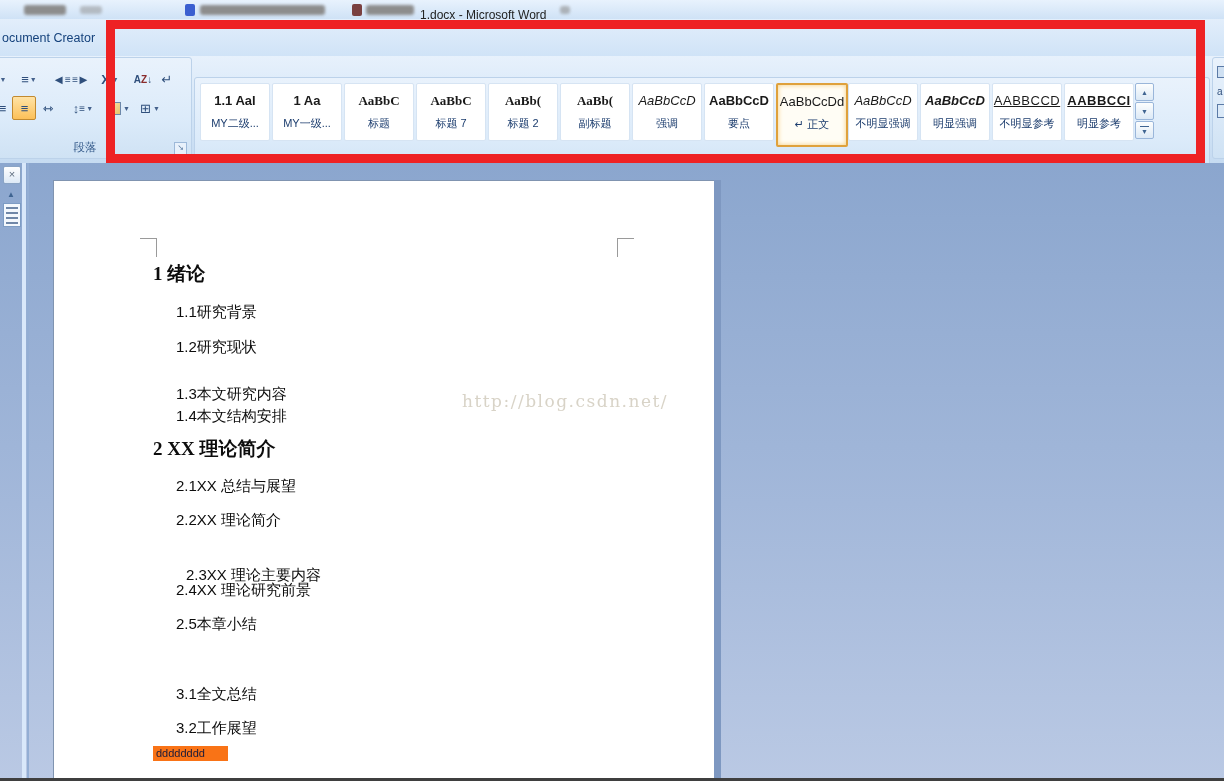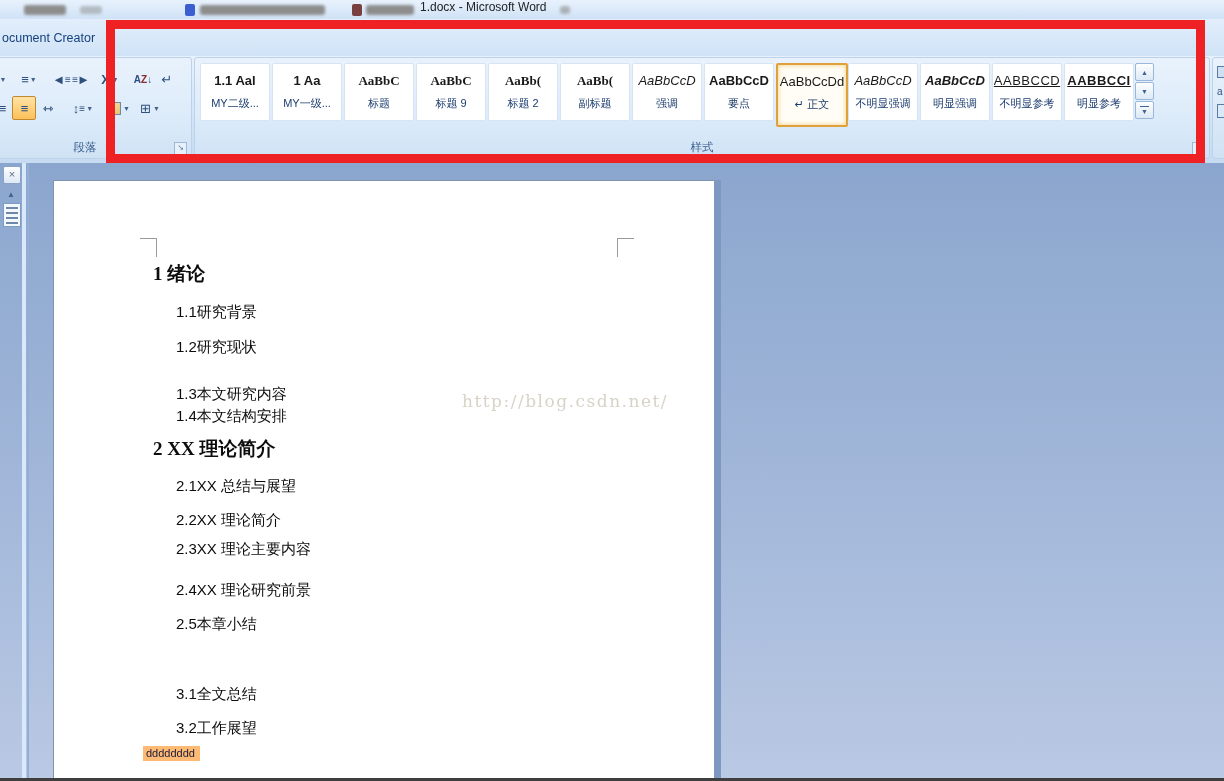--- a/index.html
+++ b/index.html
@@ -4,21 +4,21 @@
 <style>
   html,body{margin:0;padding:0;}
   body{font-family:"Liberation Sans","DejaVu Sans",sans-serif;}
   #screen{position:relative;width:1224px;height:781px;overflow:hidden;background:#aebfdd;}
 
   
   .titlebar{position:absolute;left:0;top:0;width:1224px;height:19px;
     background:linear-gradient(#e8f2fd,#cfe2f6);}
   .blur-blob{position:absolute;top:5px;height:10px;background:#8d8d8d;border-radius:3px;filter:blur(1.5px);}
   .blob-icon{position:absolute;top:4px;width:10px;height:12px;border-radius:2px;filter:blur(.7px);}
-  .win-title{position:absolute;left:420px;top:0;font-size:12px;color:#222;white-space:nowrap;}
+  .win-title{position:absolute;left:420px;top:8px;font-size:12px;color:#222;white-space:nowrap;}
 
   
   .tabrow{position:absolute;left:0;top:19px;width:1224px;height:37px;
     background:linear-gradient(#e2eefb,#d0e3f7);border-bottom:1px solid #eef5fd;}
   .ribbon-tab{position:absolute;left:2px;top:12px;font-size:12.5px;color:#15427c;white-space:nowrap;}
 
   
   .ribbon{position:absolute;left:0;top:56px;width:1224px;height:107px;
     background:linear-gradient(#e7f1fc,#d3e5f7 55%,#c6dbf1);}
   .rgroup{position:absolute;top:1px;height:100px;border:1px solid #bcd2ea;border-radius:3px;
@@ -87,22 +87,22 @@
   .page{position:absolute;left:53px;top:17px;width:660px;height:601px;background:#ffffff;
     border-left:1px solid #8094b0;border-top:1px solid #8094b0;}
   .page-shadow{position:absolute;left:714px;top:17px;width:7px;height:601px;background:#7e98c1;}
   .cropmark{position:absolute;width:16px;height:18px;}
   .crop-left{border-top:1px solid #9a9a9a;border-right:1px solid #9a9a9a;}
   .crop-right{border-top:1px solid #9a9a9a;border-left:1px solid #9a9a9a;}
 
   .doc-line{position:absolute;white-space:nowrap;color:#0d0d0d;cursor:text;}
   .lv1{left:99px;font-family:"Liberation Serif","DejaVu Serif",serif;font-weight:bold;font-size:19px;}
   .lv2{left:122px;font-weight:normal;font-size:15px;}
-  .sel-text{position:absolute;left:89px;font-size:11px;color:#1b1b3a;background:#fdba74;
-    padding:1px 5px 2px 3px;cursor:text;}
+  .sel-text{position:absolute;left:99px;font-size:11px;color:#1b1b3a;background:#f97316;
+    padding:1px 23px 2px 3px;cursor:text;}
   .watermark{position:absolute;left:462px;top:228px;font-family:"DejaVu Serif","Liberation Serif",serif;
     font-size:17px;letter-spacing:1.5px;color:rgba(214,209,196,.95);white-space:nowrap;z-index:5;
     pointer-events:none;}
 
   .bottom-strip{position:absolute;left:0;bottom:0;width:1224px;height:3px;background:#3f3f3f;z-index:60;}
 </style>
 </head>
 <body>
 
 <div id="screen">
@@ -151,37 +151,37 @@
       <div class="rbtn" style="left:88px;top:38px;width:30px;height:22px;">↕<span class="lines-glyph" style="font-size:10px;">≡</span><span class="mini-arrow">▼</span></div>
       <div class="rbtn" style="left:125px;top:38px;width:28px;height:22px;">
           <span style="width:11px;height:11px;border:1px solid #6d88aa;background:linear-gradient(135deg,#f7e6b0,#e7c26a);display:inline-block;"></span>
           <span class="mini-arrow">▼</span>
         </div>
       <div class="rbtn" style="left:156px;top:38px;width:28px;height:22px;">⊞<span class="mini-arrow">▼</span></div>
       <div class="grp-label">段落</div>
       <div class="launcher">↘</div>
     </div>
 
-    <div class="rgroup" style="left:194px;width:1014px;">
+    <div class="rgroup" style="left:194px;width:1014px;margin-top:20px;">
 
       <div class="gitem" style="left:5px;">
         <span class="sample v-num2">1.1 Aal</span>
         <span class="sname">MY二级...</span>
         </div>
       <div class="gitem" style="left:77px;">
         <span class="sample v-big">1 Aa</span>
         <span class="sname">MY一级...</span>
         </div>
       <div class="gitem" style="left:149px;">
         <span class="sample v-serif">AaBbC</span>
         <span class="sname">标题</span>
         </div>
       <div class="gitem" style="left:221px;">
         <span class="sample v-serif-lg">AaBbC</span>
-        <span class="sname">标题 9</span>
+        <span class="sname">标题 7</span>
         </div>
       <div class="gitem" style="left:293px;">
         <span class="sample v-serif-md">AaBb(</span>
         <span class="sname">标题 2</span>
         </div>
       <div class="gitem" style="left:365px;">
         <span class="sample v-serif">AaBb(</span>
         <span class="sname">副标题</span>
         </div>
       <div class="gitem" style="left:437px;">
@@ -245,21 +245,21 @@
       <div class="cropmark crop-right" style="left:563px;top:57px;"></div>
 
       <div class="doc-line lv1" style="top:80px;">1 绪论</div>
       <div class="doc-line lv2" style="top:122px;">1.1研究背景</div>
       <div class="doc-line lv2" style="top:157px;">1.2研究现状</div>
       <div class="doc-line lv2" style="top:204px;text-align:center;">1.3本文研究内容</div>
       <div class="doc-line lv2" style="top:226px;">1.4本文结构安排</div>
       <div class="doc-line lv1" style="top:255px;">2 XX 理论简介</div>
       <div class="doc-line lv2" style="top:296px;">2.1XX 总结与展望</div>
       <div class="doc-line lv2" style="top:330px;">2.2XX 理论简介</div>
-      <div class="doc-line lv2" style="top:359px;">2.3XX 理论主要内容</div>
+      <div class="doc-line lv2" style="top:385px;margin-left:10px;">2.3XX 理论主要内容</div>
       <div class="doc-line lv2" style="top:400px;">2.4XX 理论研究前景</div>
       <div class="doc-line lv2" style="top:434px;">2.5本章小结</div>
       <div class="doc-line lv2" style="top:504px;">3.1全文总结</div>
       <div class="doc-line lv2" style="top:538px;">3.2工作展望</div>
       <div class="sel-text" style="top:565px;">dddddddd</div>
     </div>
     <div class="page-shadow"></div>
     <div class="watermark">http://blog.csdn.net/</div>
   </div>
 

